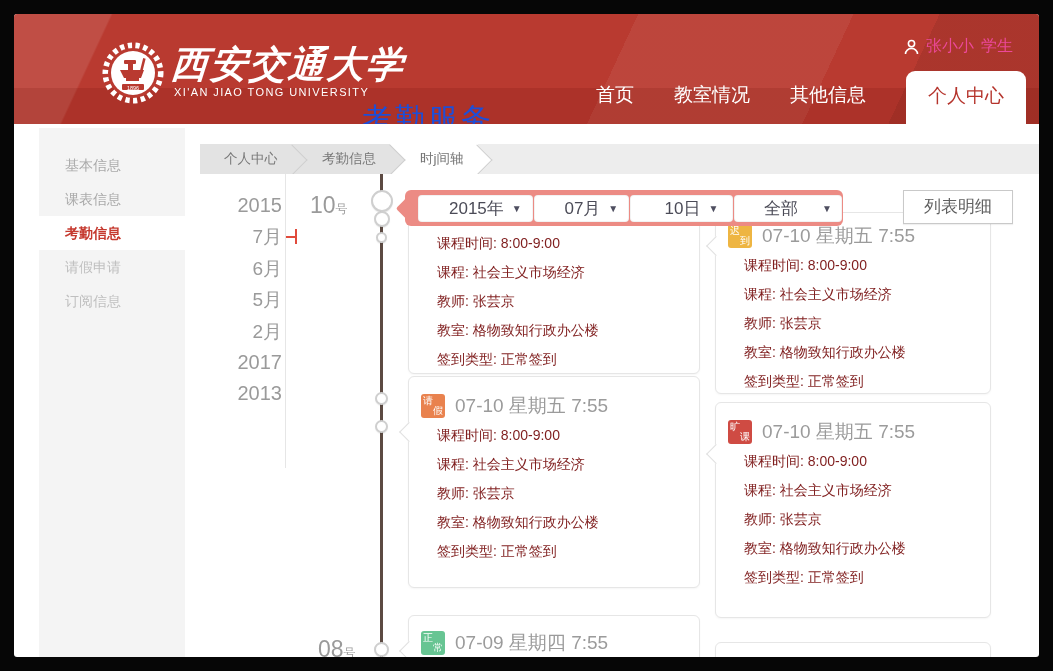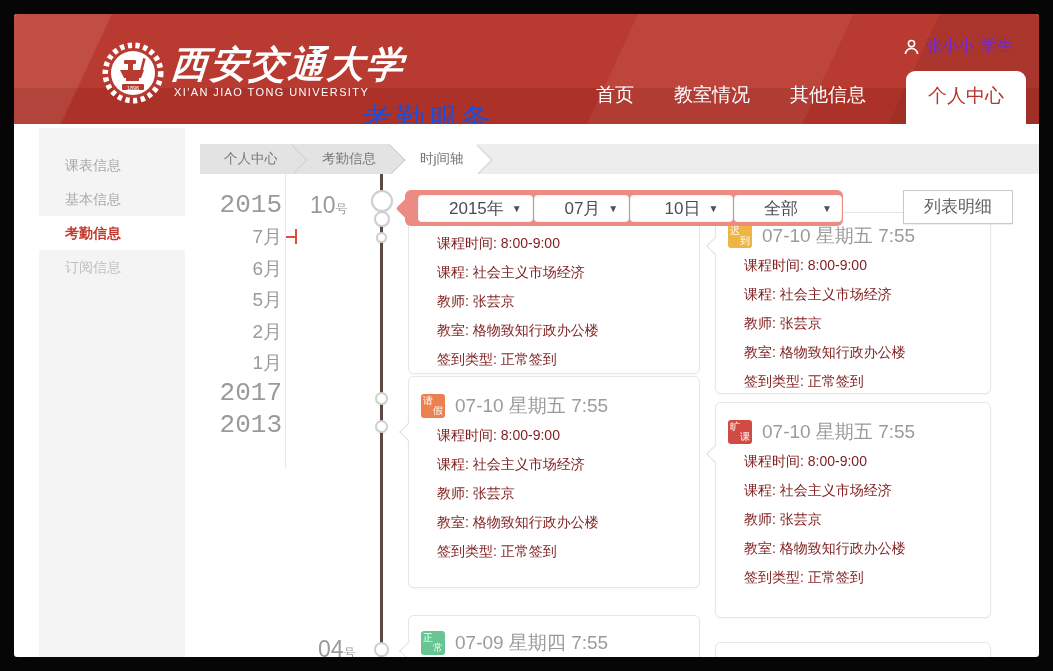--- a/index.html
+++ b/index.html
@@ -16,21 +16,21 @@
     background:
       linear-gradient(115deg, rgba(255,255,255,0.10) 0 9%, rgba(255,255,255,0) 9.2% 100%),
       linear-gradient(115deg, rgba(0,0,0,0) 0 58%, rgba(255,255,255,0.06) 58% 78%, rgba(0,0,0,0) 78%),
       linear-gradient(115deg, rgba(0,0,0,0) 0 86%, rgba(0,0,0,0.08) 86% 100%);}
   .header-navband{position:absolute;left:0;bottom:0;width:100%;height:36px;background:rgba(100,5,0,0.14);}
   .logo{position:absolute;left:86px;top:26px;width:66px;height:66px;}
   .uni-cn{position:absolute;left:157px;top:26px;color:#fff;font-family:"DejaVu Serif","Liberation Serif",serif;
           font-size:37px;font-weight:bold;font-style:italic;transform:skewX(-4deg);letter-spacing:2px;white-space:nowrap;}
   .uni-en{position:absolute;left:160px;top:72px;color:#fff;font-size:11px;letter-spacing:1.4px;white-space:nowrap;}
   .app-title{position:absolute;left:348px;top:41px;color:#1d4ed8;font-size:30px;letter-spacing:3px;white-space:nowrap;margin-top:44px;}
-  .userbox{position:absolute;right:26px;top:22px;display:flex;align-items:center;gap:7px;color:#6d28d9;font-size:16px;text-align:right;}
+  .userbox{position:absolute;right:26px;top:22px;display:flex;align-items:center;gap:7px;color:#ec4899;font-size:16px;text-align:right;}
   .nav{position:absolute;right:13px;bottom:0;display:flex;align-items:flex-end;}
   .nav-item{color:#fff;font-size:19px;padding:0 0 16px 0;margin-left:40px;cursor:pointer;white-space:nowrap;}
   .nav-item.active{background:#fff;color:#b5342c;border-radius:9px 9px 0 0;padding:12px 22px 15px 22px;margin-left:40px;}
 
   
   .sidebar{position:absolute;left:25px;top:114px;width:146px;height:529px;background:#f4f4f4;padding-top:20px;box-sizing:border-box;}
   .side-item{height:34px;line-height:34px;padding-left:26px;font-size:14px;color:#a9a9a9;cursor:pointer;}
   .side-item.dim{color:#bfbfbf;}
   .side-item.active{background:#fff;color:#c5392e;font-weight:bold;}
 
@@ -40,21 +40,21 @@
          padding:0 14px 0 24px;cursor:pointer;white-space:nowrap;}
   .crumb .tail{position:absolute;right:-10.5px;top:4.5px;width:21px;height:21px;transform:rotate(45deg);
          background:inherit;border-top:1px solid #cfcfcf;border-right:1px solid #cfcfcf;}
   .crumb.c1{z-index:6;}
   .crumb.c2{z-index:5;padding-left:30px;}
   .crumb.c3{z-index:4;background:#fff;padding-left:30px;}
 
   
   .scale{position:absolute;left:170px;top:176px;width:98px;text-align:right;color:#9a9a9a;}
   .scale div{height:31.4px;line-height:31.4px;}
-  .scale .yr{font-size:26px;font-family:Liberation Mono, monospace;}
+  .scale .yr{font-size:20px;}
   .scale .mo{font-size:19px;}
   .scale-sep{position:absolute;left:271px;top:152px;width:1px;height:302px;background:#e6e6e6;}
   .red-tick-h{position:absolute;left:272px;top:222px;width:10px;height:2px;background:#e14b3c;}
   .red-tick-v{position:absolute;left:281px;top:215px;width:2px;height:15px;background:#e14b3c;}
 
   .tline{position:absolute;left:366px;top:158px;width:3px;height:485px;}
   .node{position:absolute;background:#fff;border:2px solid #cfcfcf;border-radius:50%;box-sizing:border-box;z-index:2;
         box-shadow:0 1px 1px rgba(0,0,0,0.08);}
   .day-label{position:absolute;color:#9a9a9a;white-space:nowrap;}
   .day-label .num{font-size:23px;}
@@ -127,23 +127,24 @@
 
     <div class="nav">
       <div class="nav-item">首页</div>
       <div class="nav-item">教室情况</div>
       <div class="nav-item">其他信息</div>
       <div class="nav-item active">个人中心</div>
     </div>
   </div>
 
   <div class="sidebar">
+    <div class="side-item">基本信息</div>
     <div class="side-item">课表信息</div>
-    <div class="side-item">基本信息</div>
     <div class="side-item active">考勤信息</div>
+    <div class="side-item dim">请假申请</div>
     <div class="side-item dim">订阅信息</div>
   </div>
 
   <div class="crumbs">
     <div class="crumb c1">
       <span>个人中心</span>
       <i class="tail"></i>
     </div>
     <div class="crumb c2">
       <span>考勤信息</span>
@@ -154,41 +155,40 @@
       <i class="tail"></i>
     </div>
   </div>
 
   <div class="scale">
     <div class="yr">2015</div>
     <div class="mo">7月</div>
     <div class="mo">6月</div>
     <div class="mo">5月</div>
     <div class="mo">2月</div>
-    <div class="mo">1月</div>
     <div class="yr">2017</div>
     <div class="yr">2013</div>
   </div>
   <div class="scale-sep"></div>
   <div class="red-tick-h"></div>
   <div class="red-tick-v"></div>
 
   <div class="tline" style="background-color: rgb(92, 74, 66);"></div>
   <div class="node" style="left:356.5px;top:176px;width:22px;height:22px;"></div>
   <div class="node" style="left:359.5px;top:197px;width:16px;height:16px;"></div>
   <div class="node" style="left:362px;top:218px;width:11px;height:11px;"></div>
   <div class="node" style="left:361px;top:378px;width:13px;height:13px;"></div>
   <div class="node" style="left:361px;top:406px;width:13px;height:13px;"></div>
   <div class="node" style="left:360px;top:628px;width:15px;height:15px;"></div>
 
   <div class="day-label" style="left:296px;top:178px;">
     <span class="num">10</span><span class="unit">号</span>
   </div>
   <div class="day-label" style="left:304px;top:622px;">
-    <span class="num">04</span><span class="unit">号</span>
+    <span class="num">08</span><span class="unit">号</span>
   </div>
 
   <div class="card" style="left:394px;top:196px;width:292px;height:164px;">
     <div class="fields" style="padding-top:18px;">
       <div>课程时间: 8:00-9:00</div>
       <div>课程: 社会主义市场经济</div>
       <div>教师: 张芸京</div>
       <div>教室: 格物致知行政办公楼</div>
       <div>签到类型: 正常签到</div>
     </div>

